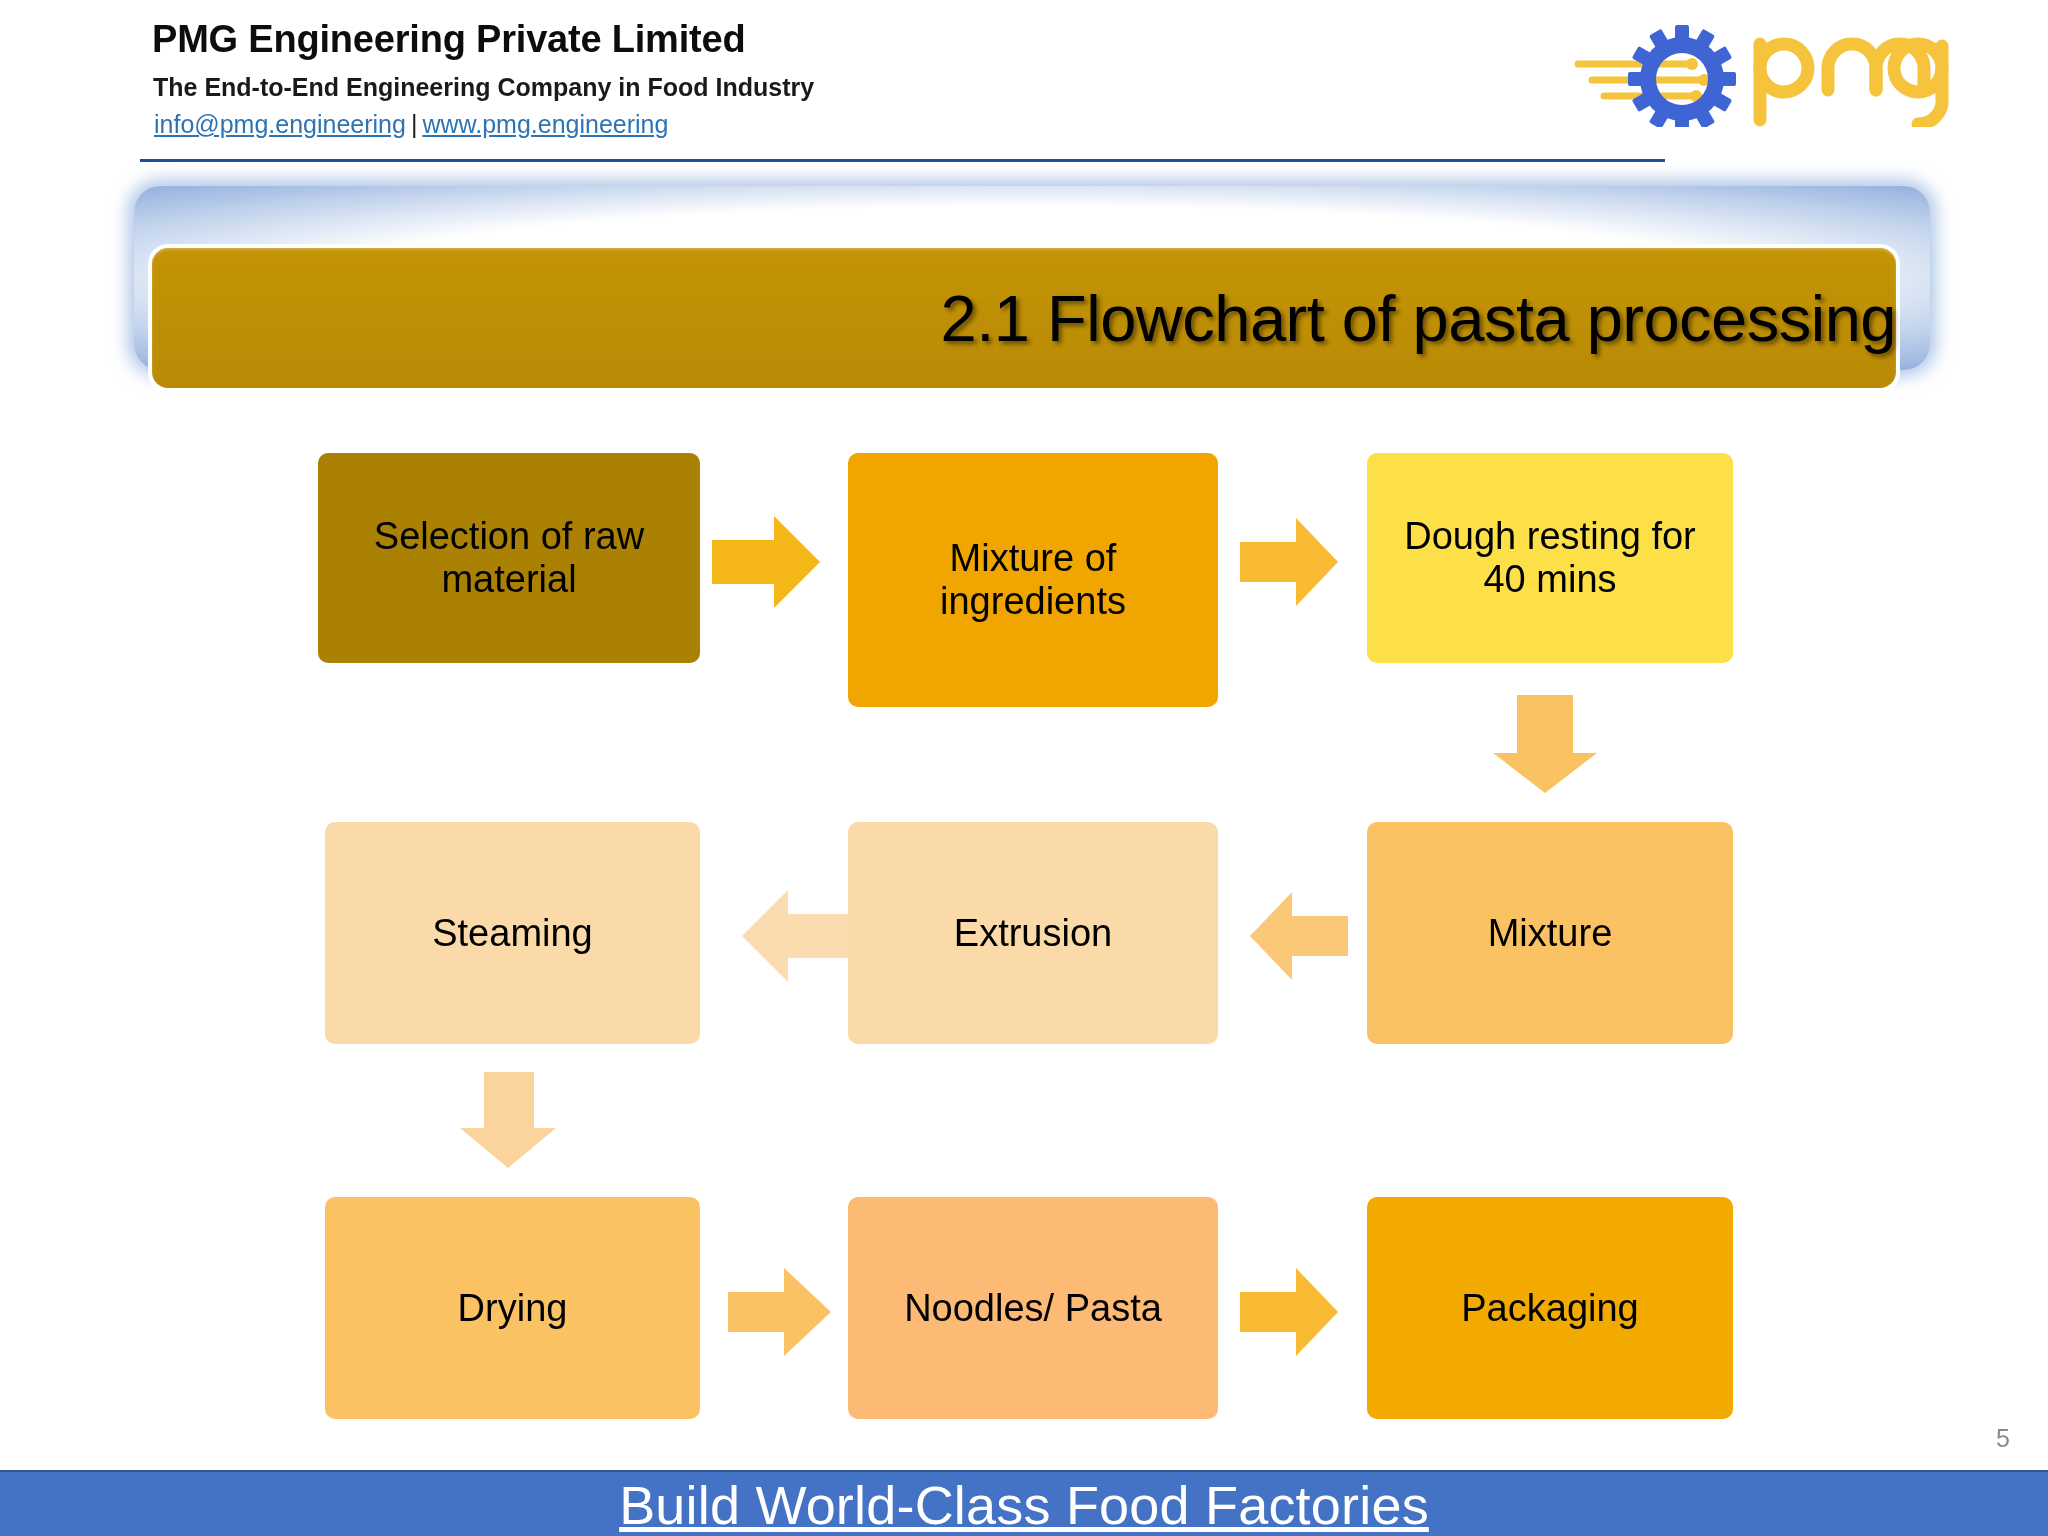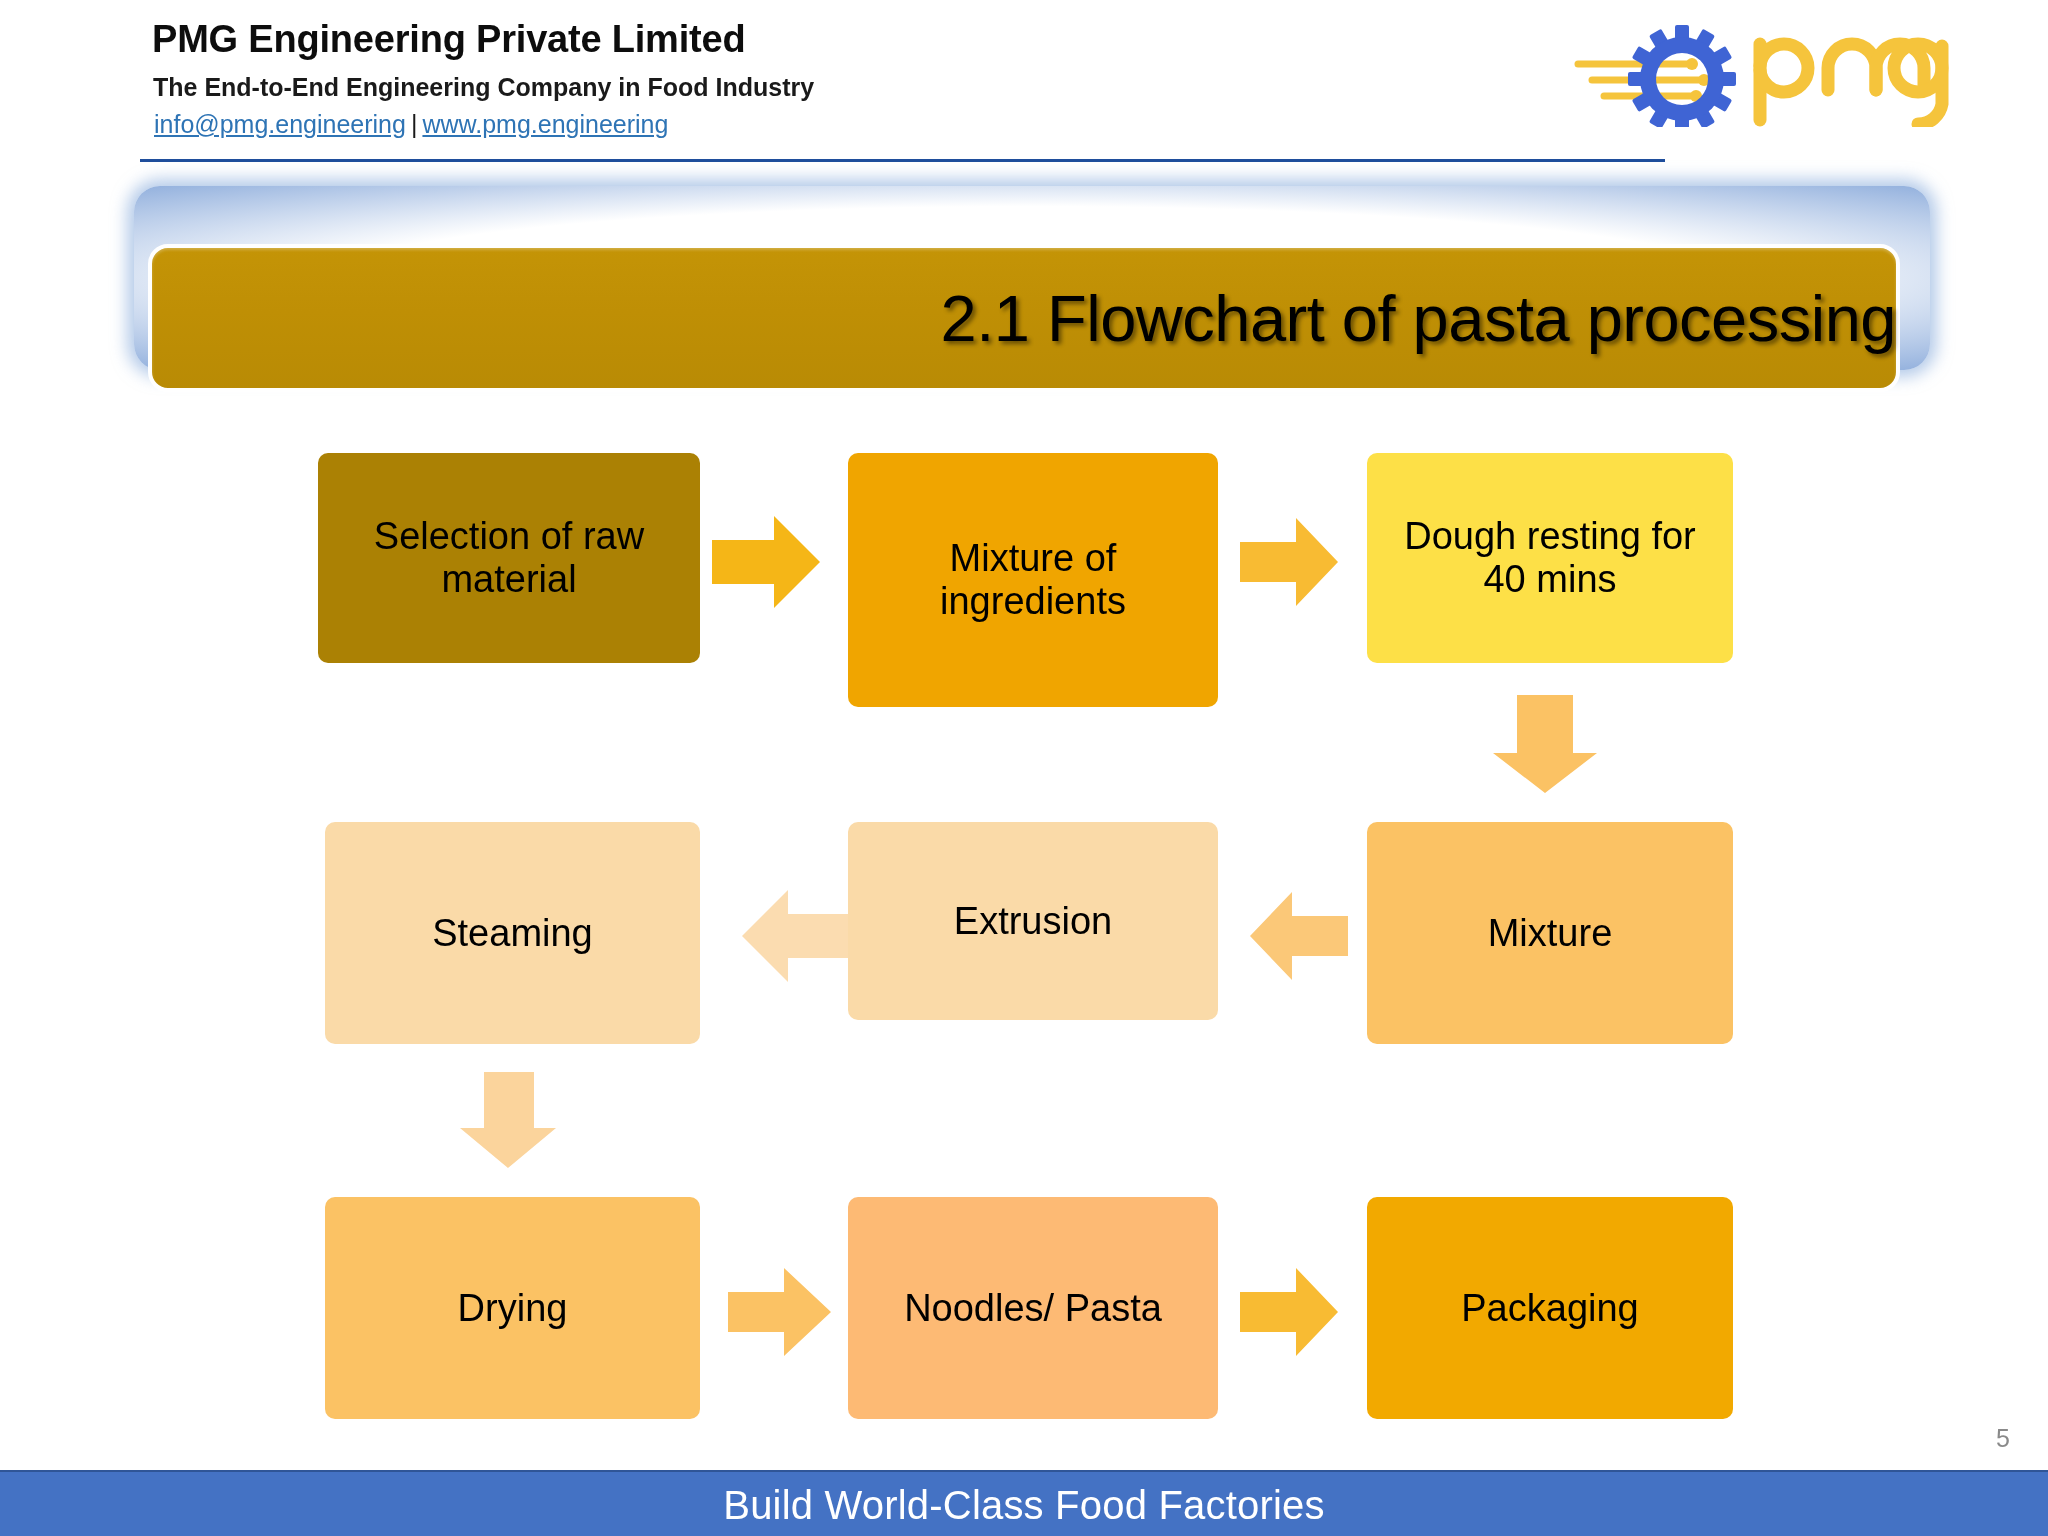--- a/index.html
+++ b/index.html
@@ -157,23 +157,24 @@
     top: 1470px;
     width: 2048px;
     height: 66px;
     background: #4472c4;
     border-top: 2px solid #2f5597;
     display: flex;
     align-items: center;
     justify-content: center;
   }
   .footer-text {
-    font-size: 40px;
+    font-size: 54px;
     color: #ffffff;
     letter-spacing: 0.2px;
+    text-decoration: underline;
   }
 </style>
 </head>
 <body>
 
 <div class="header">
 
   <div class="company-name">PMG Engineering Private Limited</div>
   <div class="company-tagline">The End-to-End Engineering Company in Food Industry</div>
 
@@ -274,21 +275,21 @@
   <div class="node" style="left:325px; top:822px; width:375px; height:222px; background:#fadaa8;">
     <span>Steaming</span>
   </div>
 
   <div class="arrow" style="left:740px; top:886px;">
     <svg width="110" height="100" viewBox="0 0 110 100">
       <polygon points="110,28 48,28 48,4 2,50 48,96 48,72 110,72" fill="#fbdcb0"></polygon>
     </svg>
   </div>
 
-  <div class="node" style="left:848px; top:822px; width:370px; height:198px; background:#fadaa8;">
+  <div class="node" style="left:848px; top:822px; width:370px; height:222px; background:#fadaa8;">
     <span>Extrusion</span>
   </div>
 
   <div class="arrow" style="left:1248px; top:886px;">
     <svg width="100" height="100" viewBox="0 0 100 100">
       <polygon points="100,30 44,30 44,6 2,50 44,94 44,70 100,70" fill="#fbc878"></polygon>
     </svg>
   </div>
 
   <div class="node" style="left:1367px; top:822px; width:366px; height:222px; background:#fbc264;">

